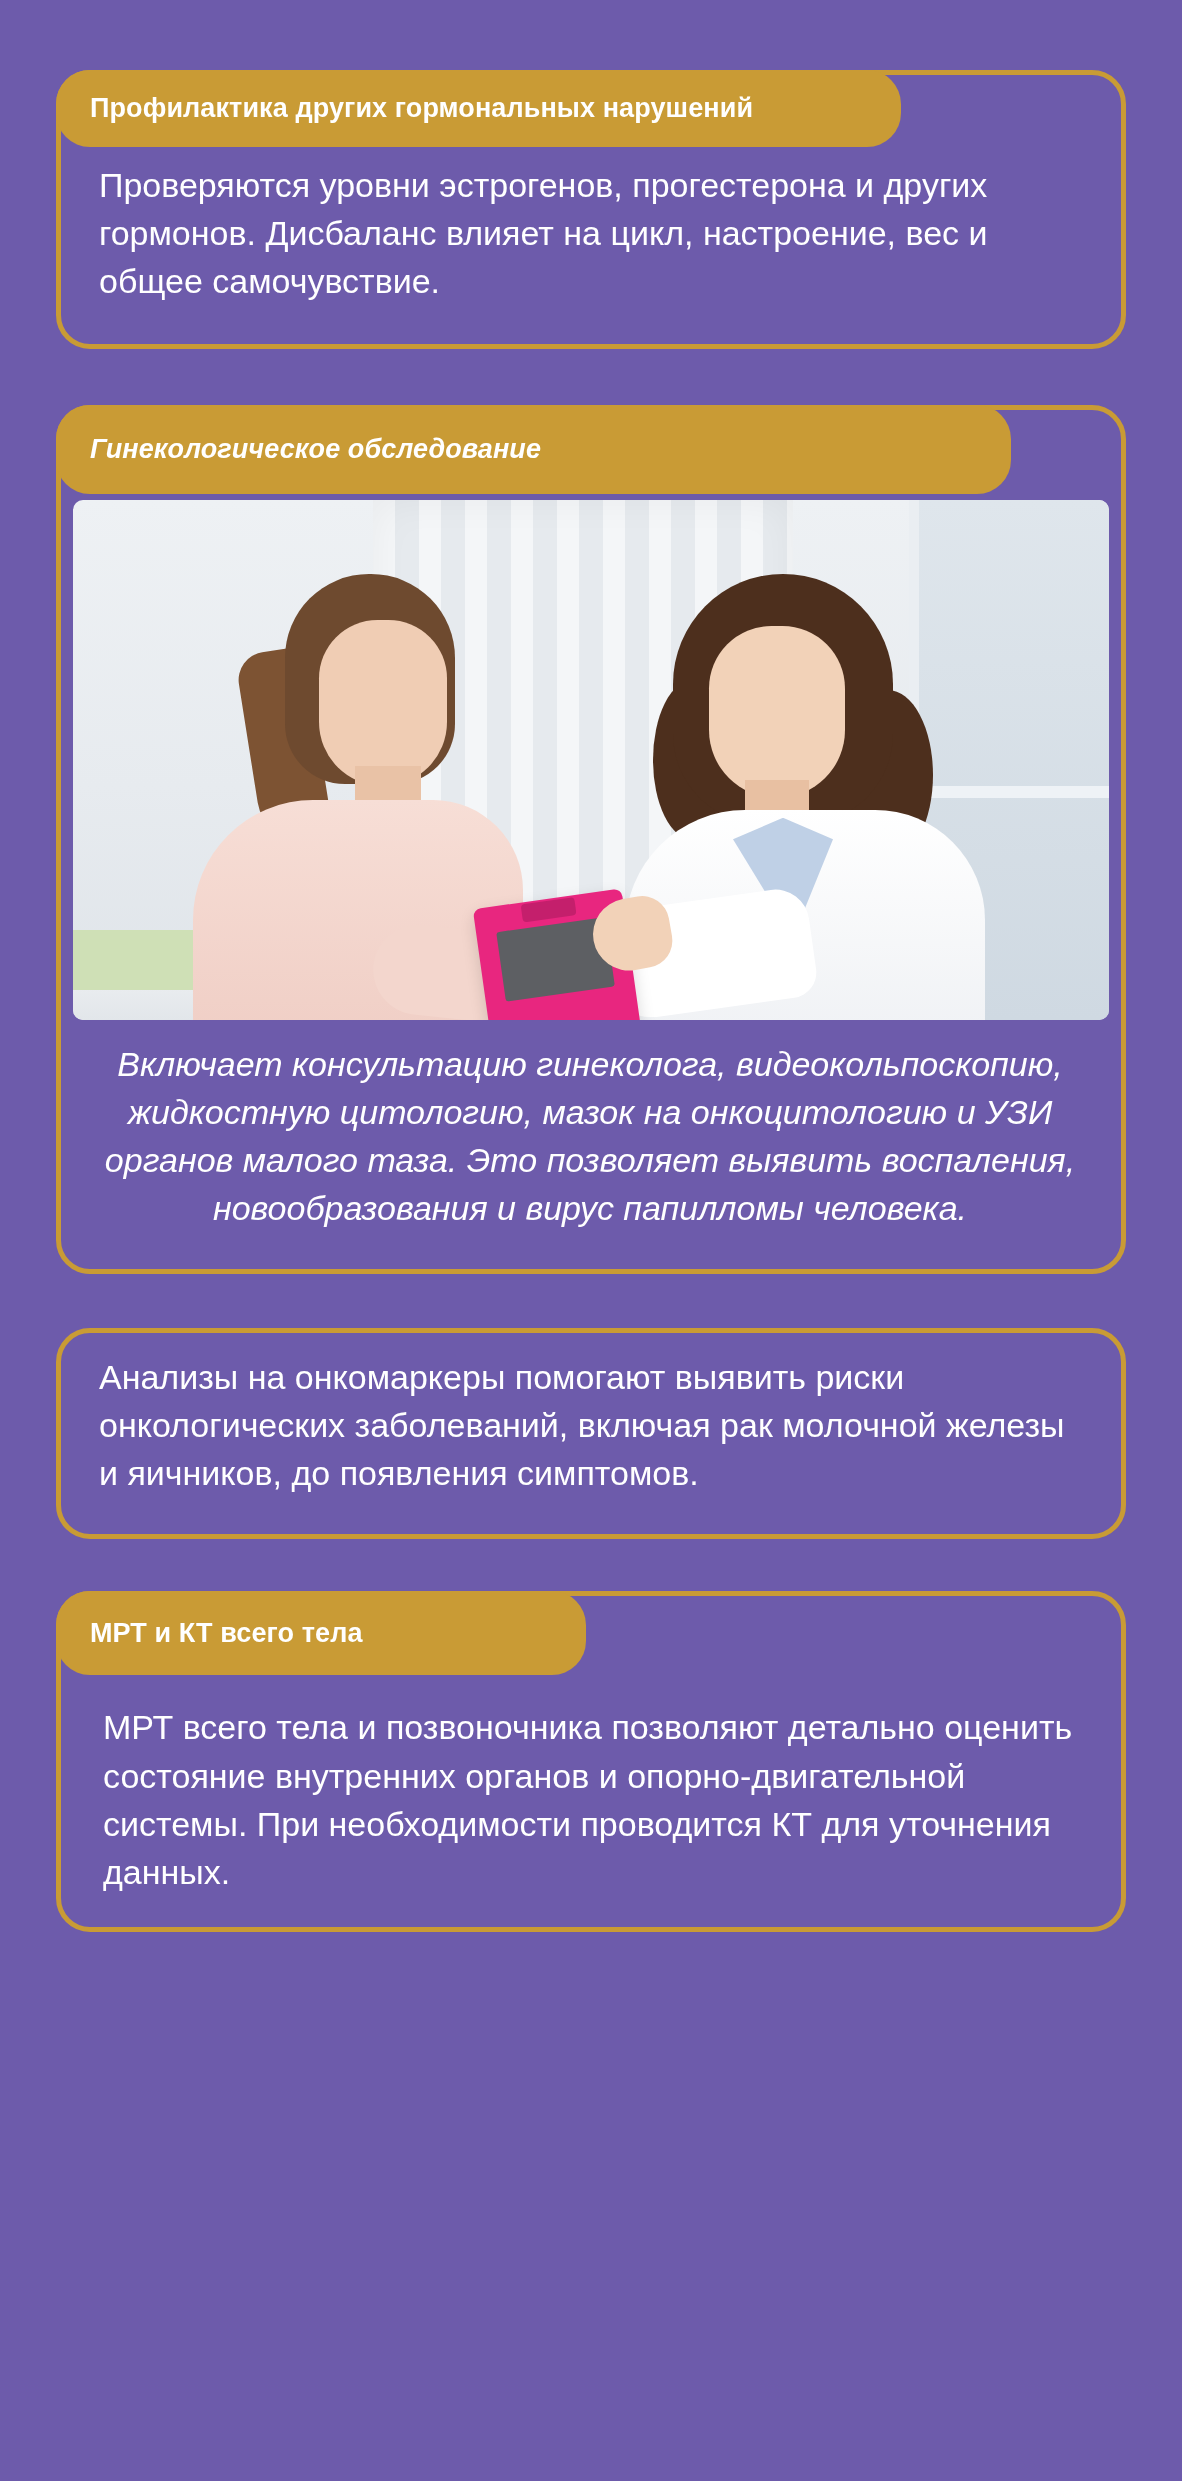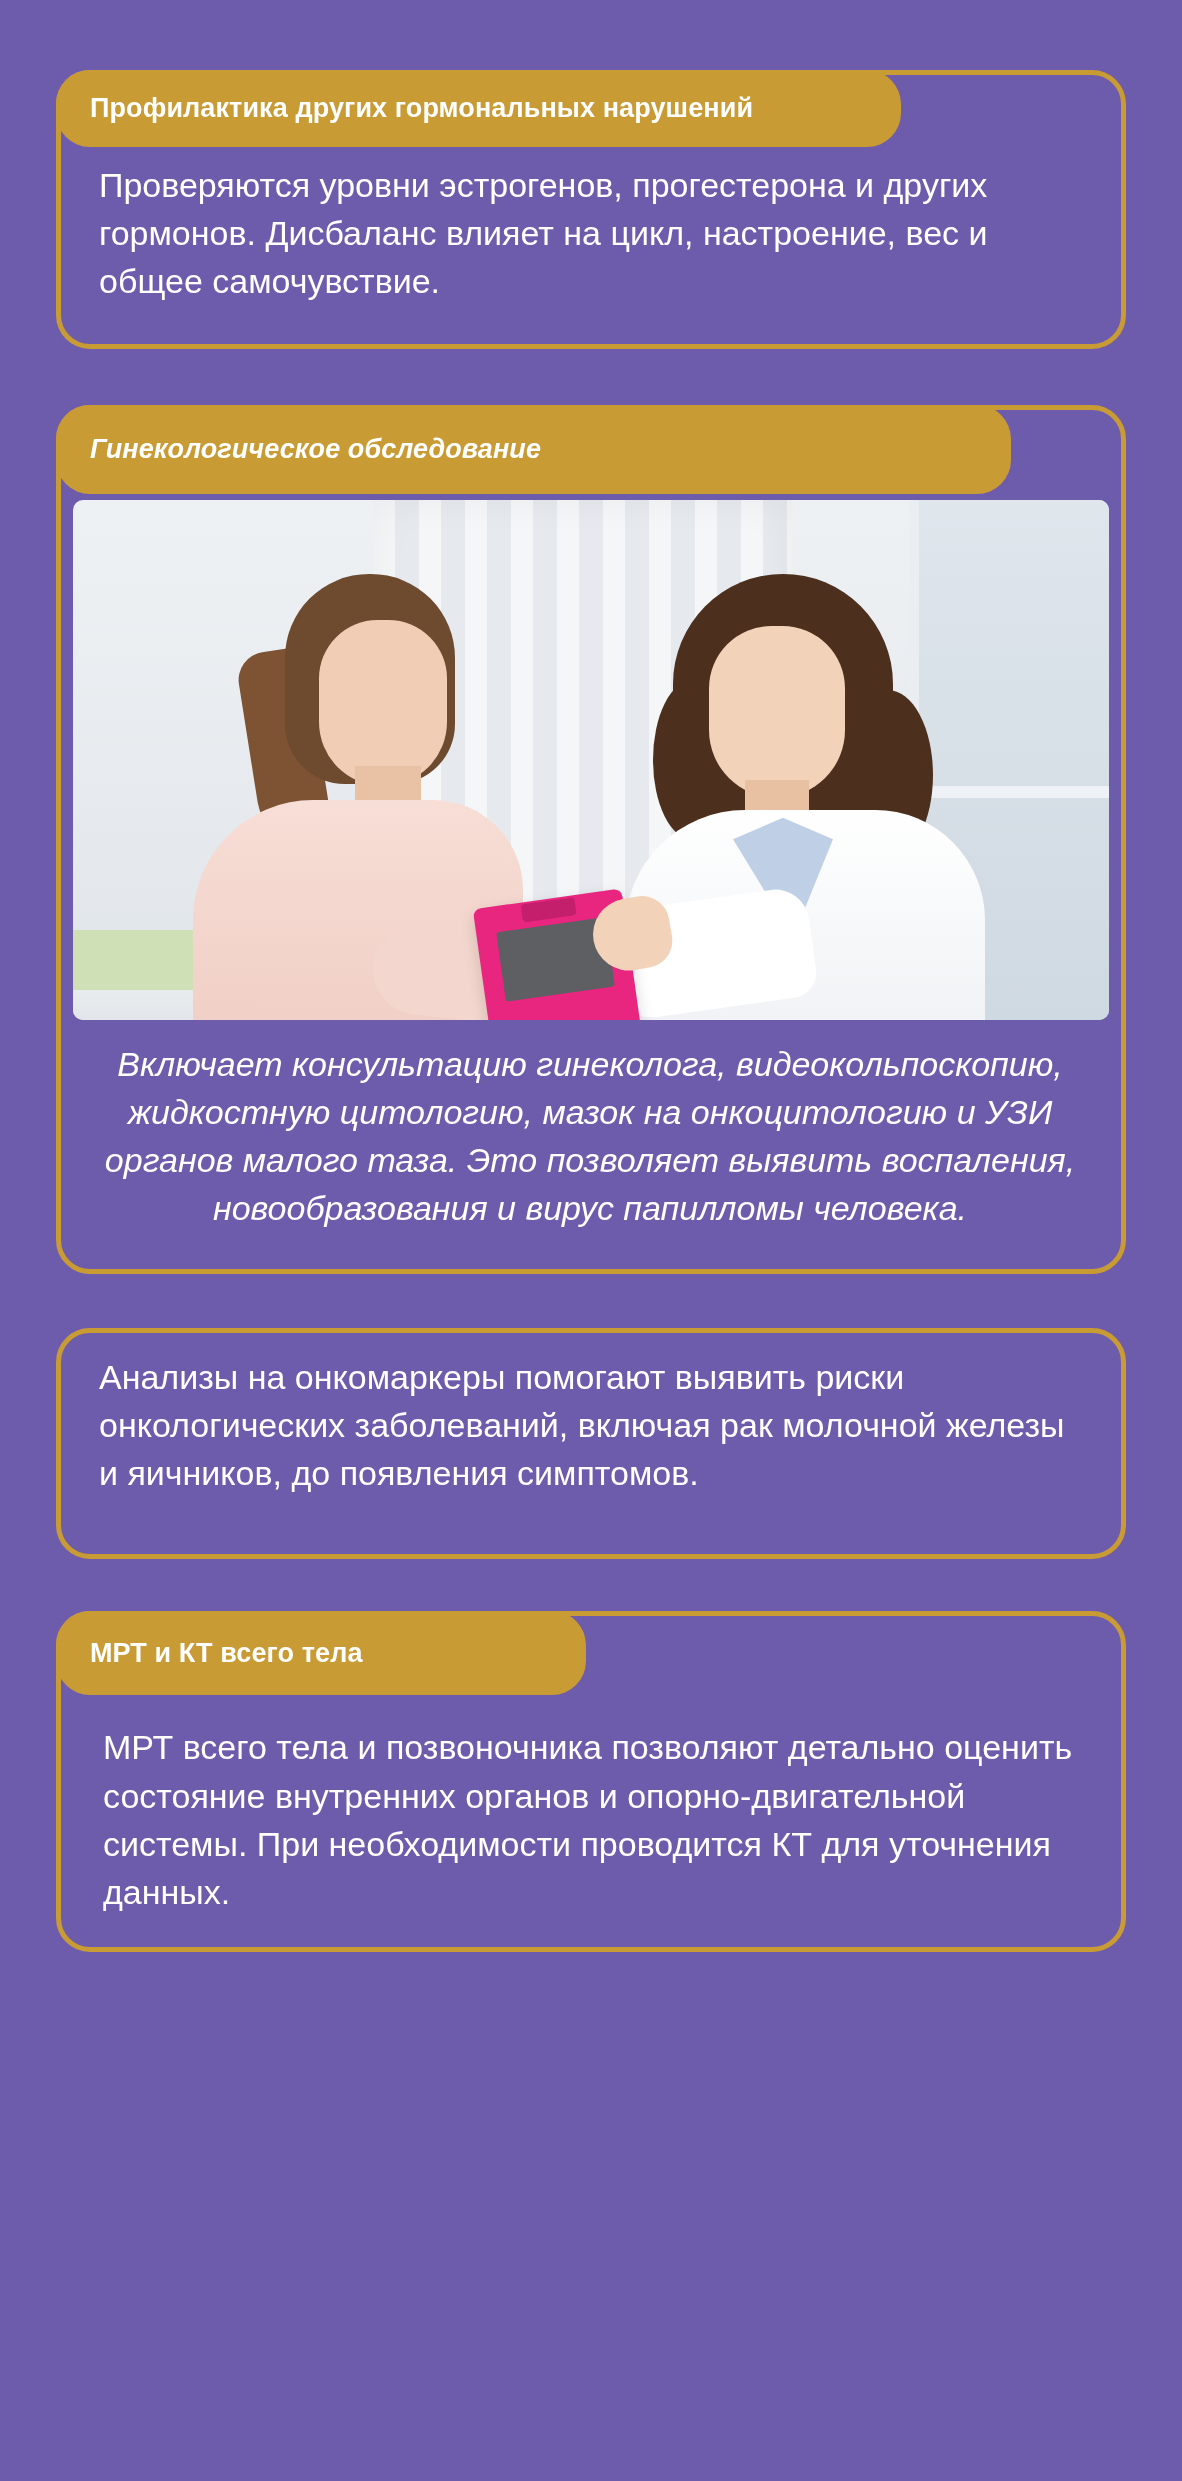--- a/index.html
+++ b/index.html
@@ -257,21 +257,21 @@
   #card-markers {
     width: 100%;
     margin-bottom: 52px;
   }
   #card-markers .card-heading {
     width: 360px;
     max-width: 360px;
   }
   #card-markers .card-body {
     padding-top: 20px;
-    padding-bottom: 56px;
+    padding-bottom: 36px;
   }
 
   
   #card-mri {
     width: 100%;
     margin-bottom: 0;
   }
   #card-mri .card-heading {
     width: 530px;
     max-width: 530px;

